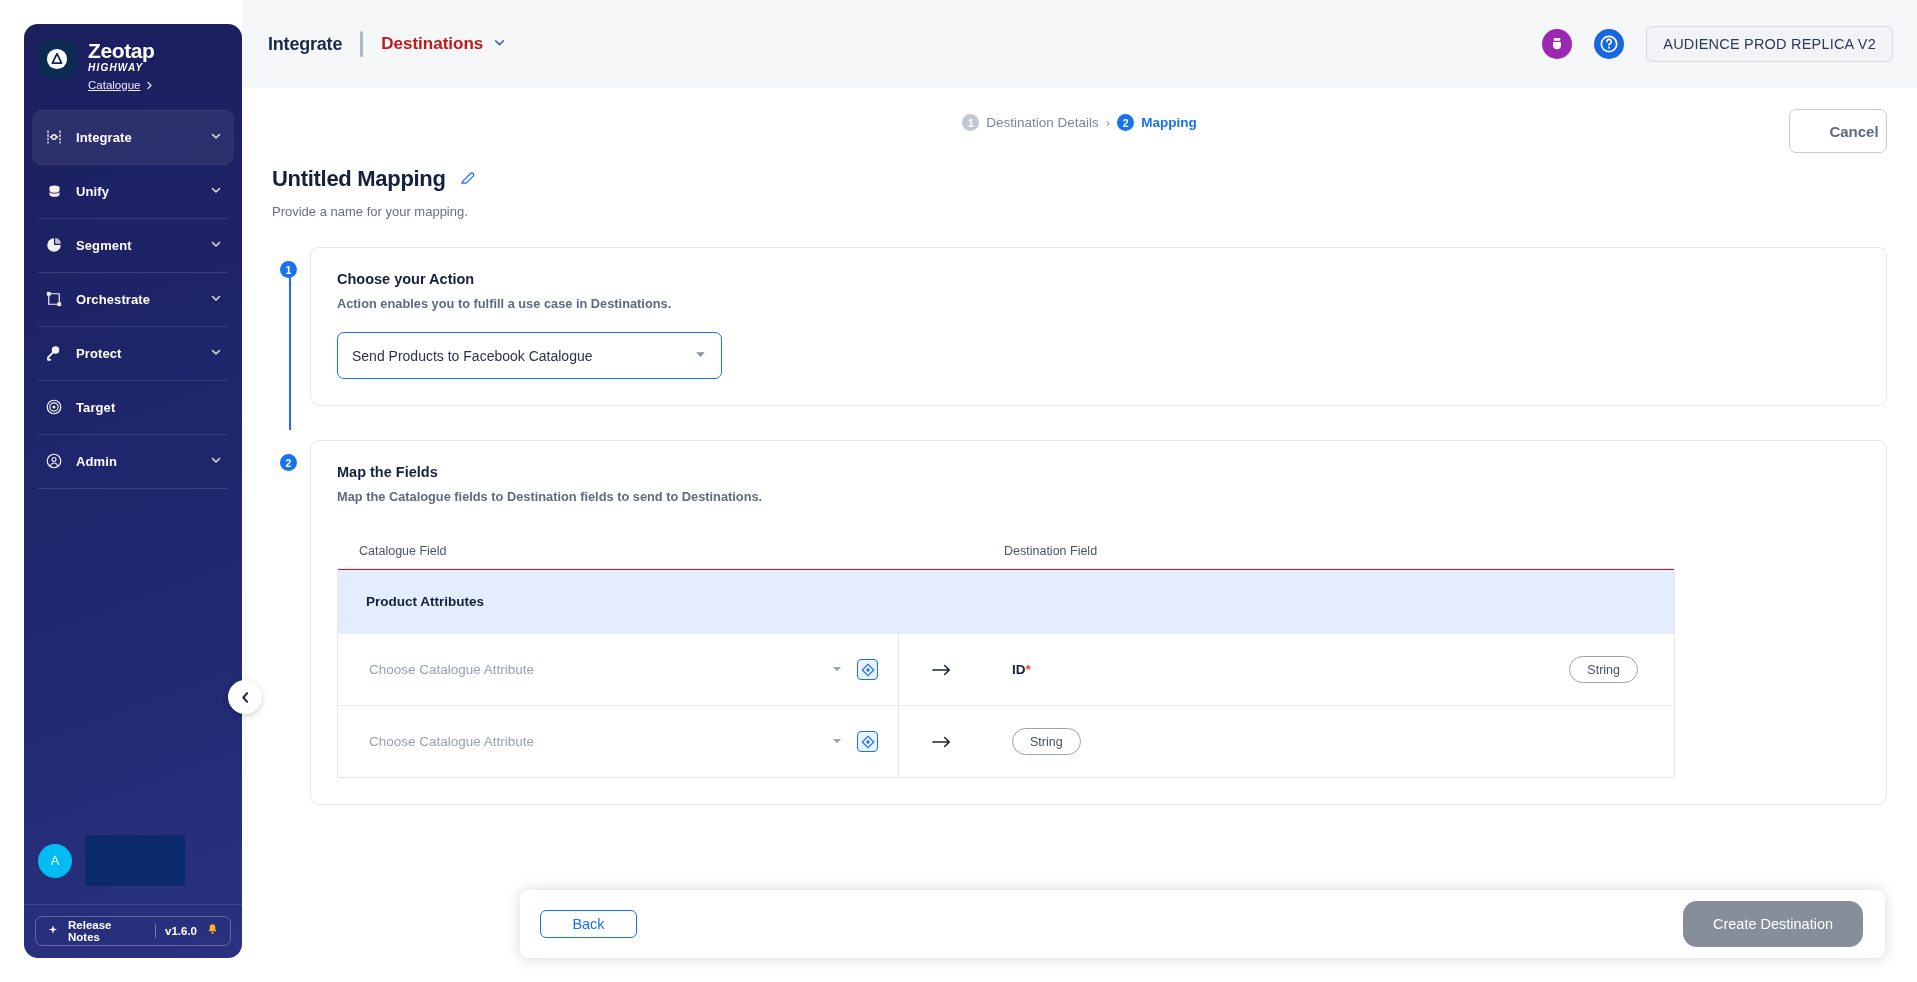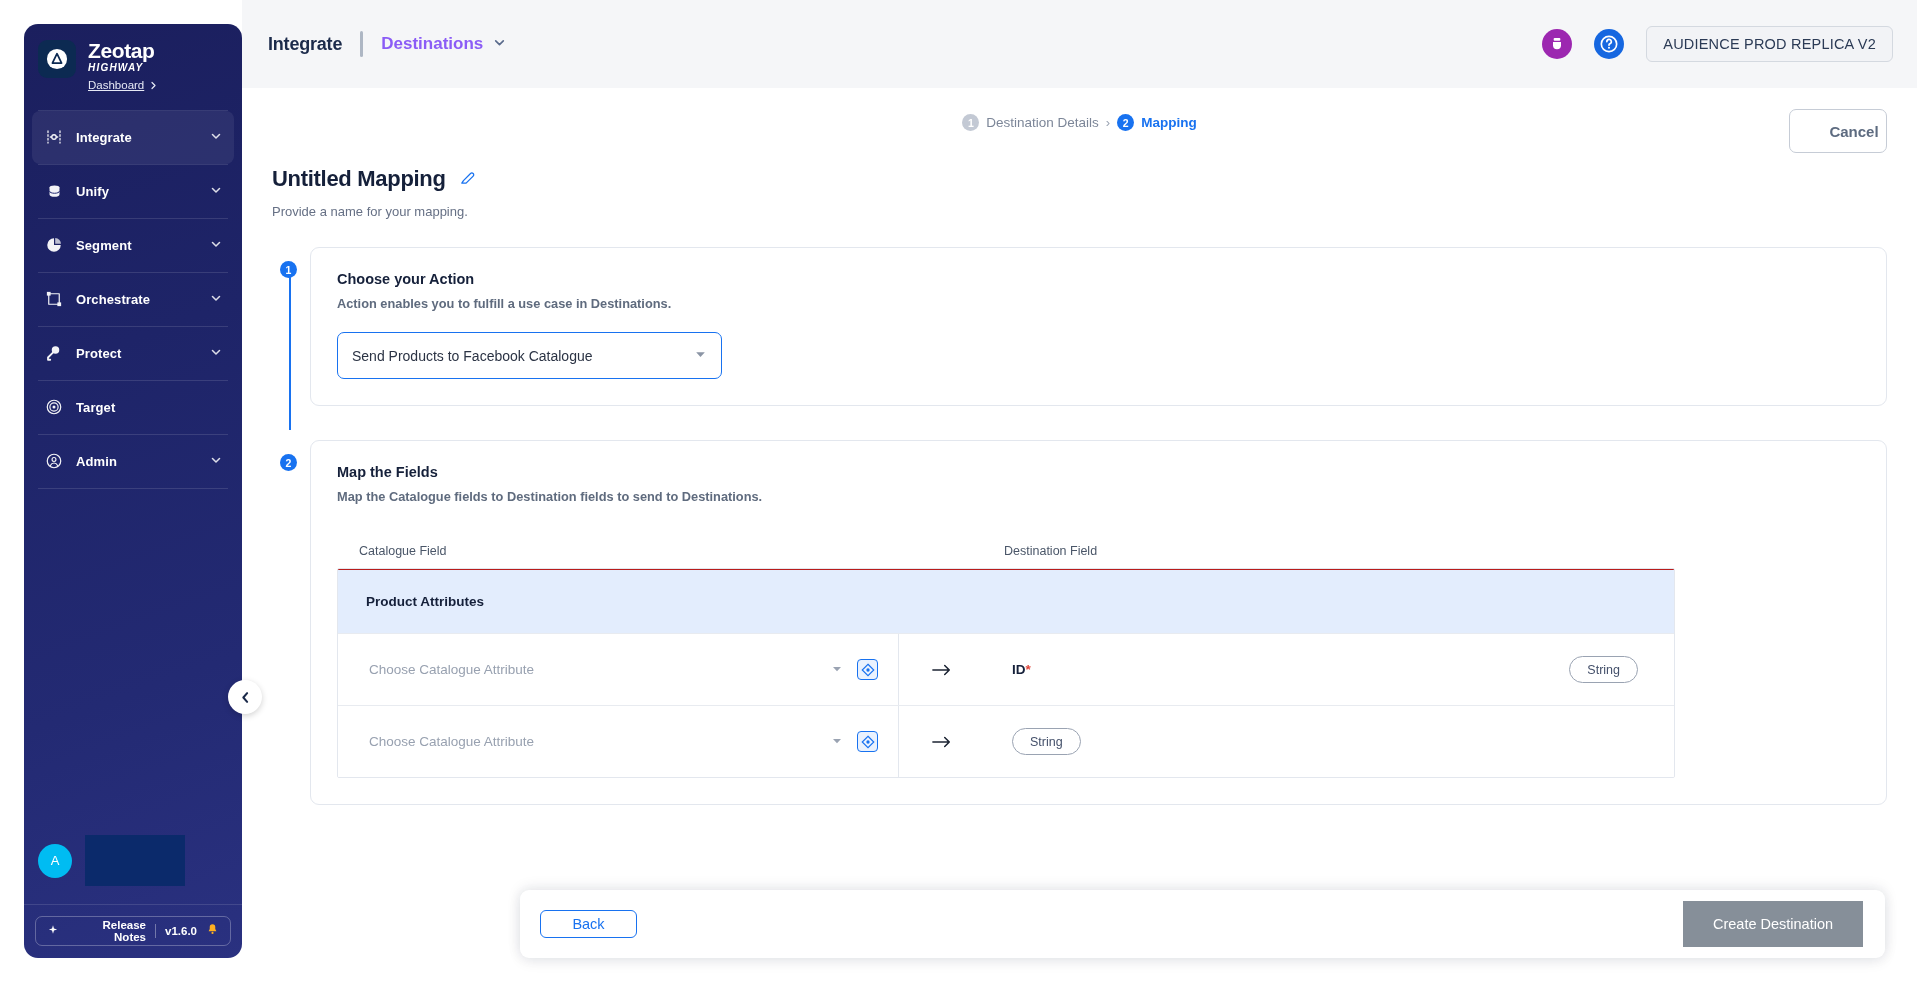--- a/index.html
+++ b/index.html
@@ -95,21 +95,20 @@
   }
   .release-wrap { padding: 0 11px 12px 11px; border-top: 1px solid rgba(255,255,255,0.12); padding-top: 11px; }
   .release-btn {
     display: flex; align-items: center; gap: 9px;
     border: 1px solid rgba(255,255,255,0.28);
     border-radius: 7px;
     height: 30px;
     padding: 8px 11px;
     font-size: 11.5px; font-weight: 700;
     cursor: pointer;
-    text-align: right;
   }
   .release-div { width: 1px; height: 14px; background: rgba(255,255,255,0.35); }
   .bell { color: #ffb020; font-size: 13px; }
 
   .collapse-btn {
     position: absolute;
     left: 228px; top: 680px;
     width: 34px; height: 34px;
     background: #fff;
     border-radius: 50%;
@@ -129,21 +128,21 @@
   .topbar {
     height: 88px;
     display: flex; align-items: center;
     padding: 0 24px 0 26px;
     background: #f5f6f8;
   }
   .tb-title { font-size: 18px; font-weight: 700; color: #1b2a4a; letter-spacing: -0.2px; }
   .tb-div { width: 3px; height: 26px; background: #aeb7c4; margin: 0 18px; border-radius: 2px; }
   .tb-sec {
     display: flex; align-items: center; gap: 10px;
-    font-size: 17px; font-weight: 700; color: #8b5cf6;
+    font-size: 17px; font-weight: 700; color: #b91c1c;
     cursor: pointer;
   }
   .tb-right { margin-left: auto; display: flex; align-items: center; gap: 22px; }
   .circ-btn {
     width: 30px; height: 30px; border-radius: 50%;
     display: flex; align-items: center; justify-content: center;
     cursor: pointer;
   }
   .circ-purple { background: #9c27b0; }
   .circ-blue { background: #1667e0; }
@@ -338,21 +337,21 @@
     background: #fff;
     color: #1872f0;
     font-size: 14.5px;
     display: flex; align-items: center; justify-content: center;
     cursor: pointer;
   }
   .create-btn {
     margin-left: auto;
     width: 180px; height: 46px;
     background: #868f99;
-    border-radius: 0;
+    border-radius: 14px;
     color: #fff;
     font-size: 14.5px;
     display: flex; align-items: center; justify-content: center;
     cursor: not-allowed;
   }
 </style>
 </head>
 <body>
 
 <div class="app">
@@ -362,21 +361,21 @@
       <div class="brand-logo">
         <svg width="22" height="22" viewBox="0 0 24 24" aria-hidden="true">
           <circle cx="12" cy="12" r="11" fill="#ffffff"></circle>
           <path d="M12 6.2 L17 16.4 H7 Z" fill="none" stroke="#0c2a52" stroke-width="1.9" stroke-linejoin="round"></path>
         </svg>
       </div>
       <div class="brand-text">
         <div class="brand-name">Zeotap</div>
         <div class="brand-sub">HIGHWAY</div>
         <div class="dash-link">
-          <span>Dashboard</span>
+          <span>Catalogue</span>
           <svg width="9" height="9" viewBox="0 0 12 12" aria-hidden="true">
             <path d="M4 2 L8 6 L4 10" fill="none" stroke="#e6e9f5" stroke-width="1.6" stroke-linecap="round" stroke-linejoin="round"></path>
           </svg>
         </div>
       </div>
     </div>
 
     <div class="nav">
       <div class="nav-sep"></div>
 

